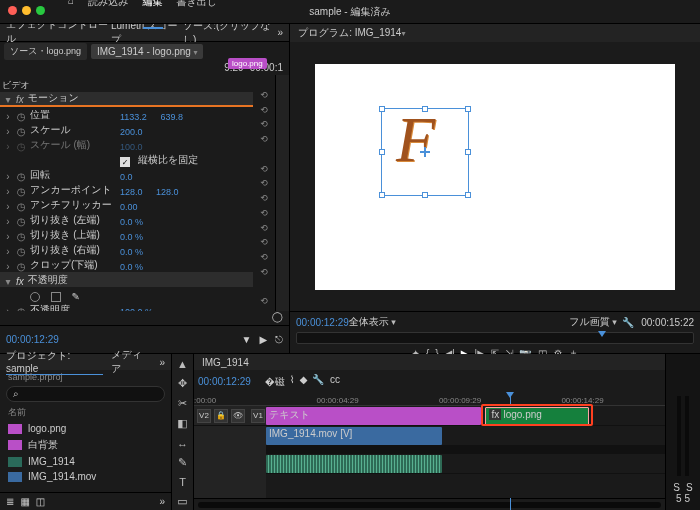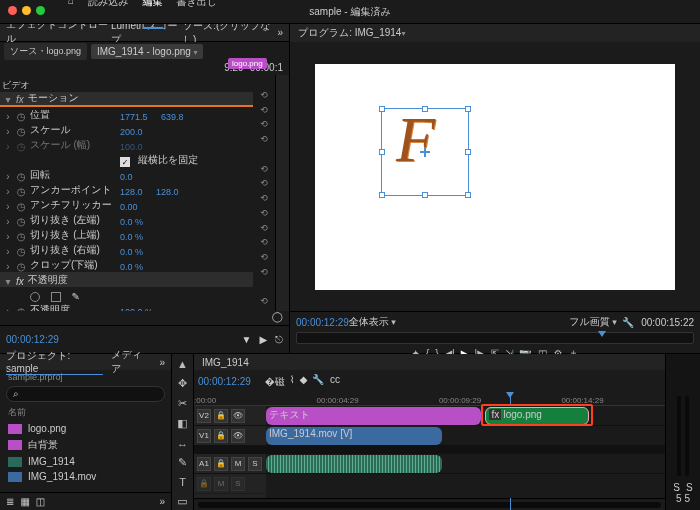--- a/index.html
+++ b/index.html
@@ -67,26 +67,26 @@
 .tools span{font-size:11px;color:#bbb;cursor:pointer}
 .timeline{flex:1;display:flex;flex-direction:column;border-right:1px solid #000}
 .tl-tabs{height:16px;background:#232323;padding:0 8px;display:flex;align-items:center;font-size:9px}
 .tl-head{height:22px;display:flex;align-items:center;padding:0 4px;gap:6px}
 .tl-icons{display:flex;gap:5px;font-size:10px;color:#999}
 .tl-ruler{height:14px;position:relative;border-bottom:1px solid #333}
 .tl-ruler .tk{position:absolute;top:4px;font-size:8px;color:#888}
 .tl-ruler .play{position:absolute;top:0;width:1px;height:120px;background:#4a90d9}
 .tl-ruler .play:before{content:"";position:absolute;left:-4px;top:0;width:0;height:0;border-left:4px solid transparent;border-right:4px solid transparent;border-top:6px solid #4a90d9}
 .tl-body{flex:1;display:flex}
-.tl-labels{width:72px;background:#232323;display:flex;flex-direction:column}
+.tl-labels{width:72px;background:#232323;display:flex;flex-direction:row}
 .tl-labels .trk{height:20px;display:flex;align-items:center;gap:3px;padding:0 3px;border-bottom:1px solid #111;font-size:8px}
 .tl-labels .trk .btn{width:14px;height:14px;background:#333;border:1px solid #444;display:flex;align-items:center;justify-content:center;font-size:8px}
 .tl-tracks{flex:1;position:relative;background:#1a1a1a}
 .track{position:absolute;left:0;right:0;height:20px;border-bottom:1px solid #111}
-.clip{position:absolute;height:18px;top:1px;border-radius:6px;font-size:8px;padding:1px 3px;overflow:hidden}
+.clip{position:absolute;height:18px;top:1px;border-radius:1px;font-size:8px;padding:1px 3px;overflow:hidden}
 .hl-box{position:absolute;border:2px solid #ff4020;border-radius:2px;pointer-events:none}
 .meters{width:34px;background:#141414;display:flex;flex-direction:column;align-items:center;justify-content:flex-end;padding:6px 0}
 .meters .bar{width:4px;height:80px;background:#0a0a0a;margin:0 2px;display:inline-block}
 .caret{font-size:8px;color:#888}
 .ico{display:inline-block}
 </style>
 </head>
 <body>
 
 <div class="titlebar">
@@ -128,21 +128,21 @@
           </div>
         <div class="prop-row section highlight">
           <span class="exp">▾</span>
           <span class="ico" style="font-style:italic;color:#aaa">fx</span>
           <span class="name">モーション</span>
         </div>
         <div class="prop-row">
           <span class="exp">›</span>
           <span class="kf">◷</span>
           <span class="name">位置</span>
-          <span class="val">1771.5</span>&nbsp;&nbsp;
+          <span class="val">1133.2</span>&nbsp;&nbsp;
           <span class="val">639.8</span>
         </div>
         <div class="prop-row">
           <span class="exp">›</span>
             <span class="kf">◷</span>
           <span class="name">スケール</span>
           <span class="val">200.0</span>
         </div>
         <div class="prop-row" style="opacity:.5">
           <span class="exp">›</span>

